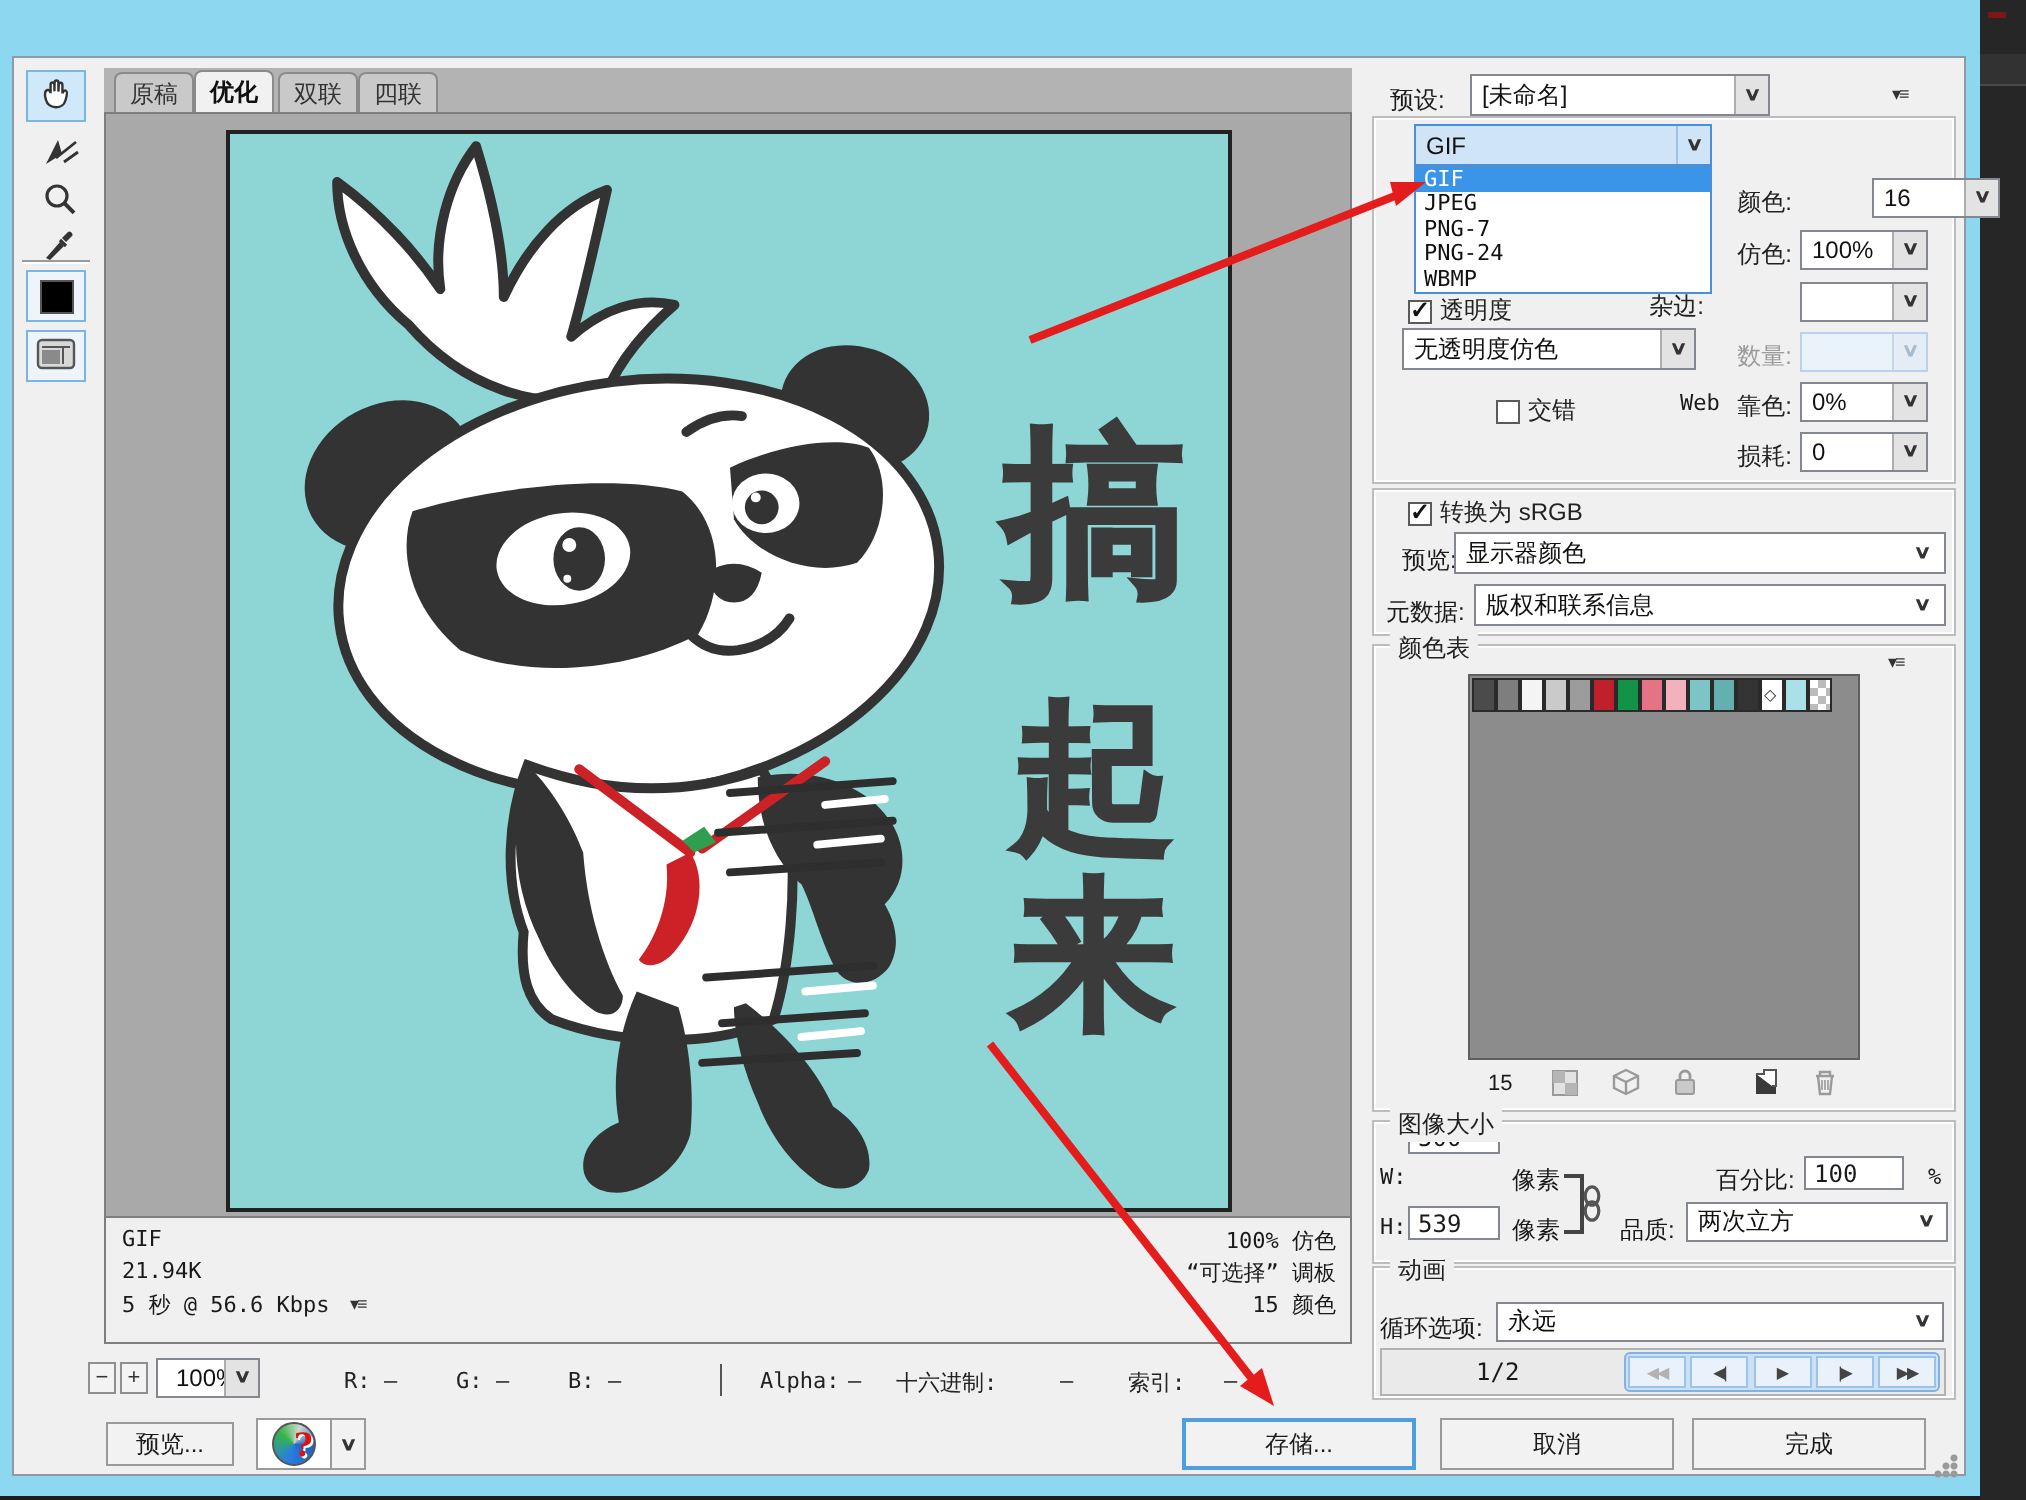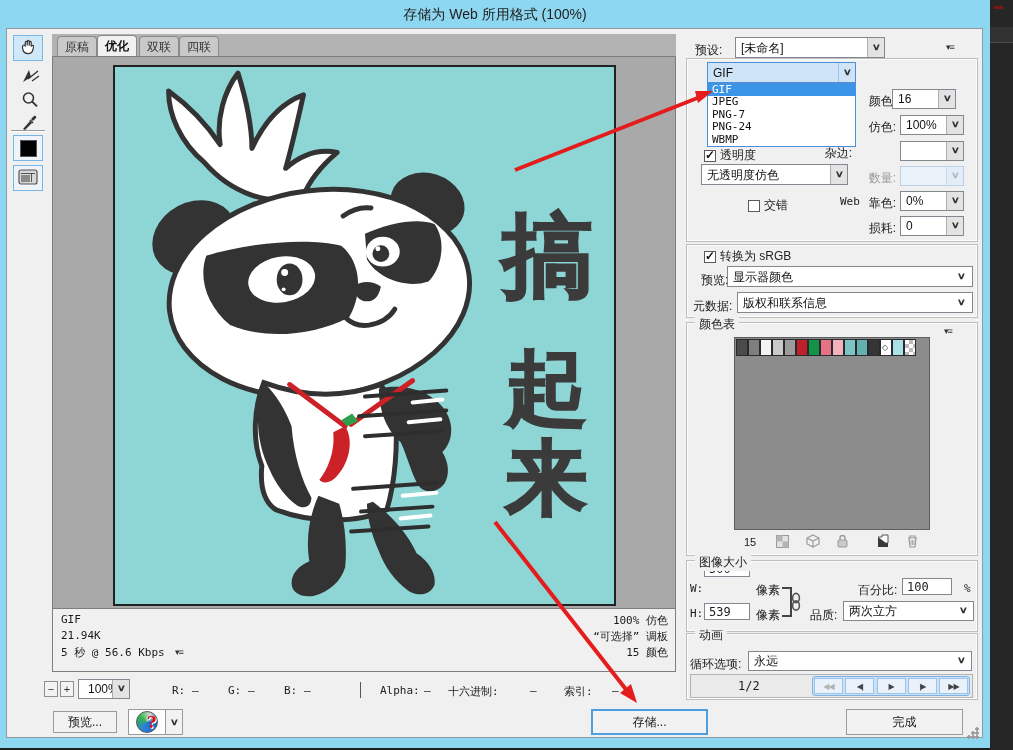--- a/index.html
+++ b/index.html
@@ -128,21 +128,20 @@
 
 <div id="stage">
 
   <div class="abs win-frame"></div>
   <div class="abs backdrop"></div>
   <div class="abs ruler">
     
     
   </div>
   <div class="abs red-tick"></div>
-  <div class="abs titlebar-text">存储为 Web 所用格式 (100%)</div>
   <div class="abs dialog"></div>
 
   <div class="abs tool sel" style="left:13px; top:35px;">
     <span>
       <svg width="20" height="20" viewBox="0 0 20 20">
           <path d="M5 13 C4 10 4.5 8 6 8 C6.8 8 7.2 8.6 7.3 9.6 L7.3 5.4 C7.3 3.9 9.2 3.9 9.2 5.4 L9.2 8.6 L9.3 4.4 C9.3 2.9 11.2 2.9 11.2 4.4 L11.2 8.8 L11.4 5.4 C11.5 4 13.2 4.1 13.2 5.5 L13.2 9.6 C13.6 8.6 14.2 8 15 8.4 C15.8 8.8 15.4 11 14.8 13 C14.2 15.2 12.4 16.8 9.8 16.6 C7.4 16.4 5.6 15.2 5 13 Z" fill="#fff" stroke="#333" stroke-width="1.2"></path>
         </svg>
     </span>
   </div>
   <div class="abs tool" style="left:15px; top:64px;">
@@ -288,20 +287,21 @@
 
   <div class="btn" style="left:53px; top:711px; width:64px; height:22px;">预览...</div>
   <div class="btn" style="left:128px; top:709px; width:38px; height:26px; background:#fff;">
     <span class="globe"></span>
     <span class="globe-q">?</span>
   </div>
   <div class="btn" style="left:165px; top:709px; width:18px; height:26px;">
     <span class="chev" style="position:static; transform:scaleX(1.4);">∨</span>
   </div>
   <div class="btn focus" style="left:591px; top:709px; width:117px; height:26px;">存储...</div>
+  <div class="btn" style="left:720px; top:709px; width:117px; height:26px;">取消</div>
   <div class="btn" style="left:846px; top:709px; width:117px; height:26px;">完成</div>
   <div class="abs grip"></div>
 
   <span class="abs" style="left:695px; top:42px;">预设:</span>
   <div class="combo" style="left:735px; top:37px; width:150px; height:21px;">
     <span class="val">[未命名]</span>
     <span class="cbtn">
         <span class="chev">∨</span>
       </span>
   </div>
@@ -317,21 +317,21 @@
   </div>
   <div class="droplist" style="left:707px; top:83px; width:149px; height:64px;">
     <div class="dropitem sel">GIF</div>
     <div class="dropitem">JPEG</div>
     <div class="dropitem">PNG-7</div>
     <div class="dropitem">PNG-24</div>
     <div class="dropitem">WBMP</div>
   </div>
 
   <span class="rlabel" style="left:830px; top:93px; width:66px;">颜色:</span>
-  <div class="combo" style="left:892px; top:89px; width:64px; height:20px;">
+  <div class="combo" style="left:936px; top:89px; width:64px; height:20px;">
     <span class="val">16</span>
     <span class="cbtn">
         <span class="chev">∨</span>
       </span>
   </div>
   <span class="rlabel" style="left:830px; top:119px; width:66px;">仿色:</span>
   <div class="combo" style="left:900px; top:115px; width:64px; height:20px;">
     <span class="val">100%</span>
     <span class="cbtn">
         <span class="chev">∨</span>

